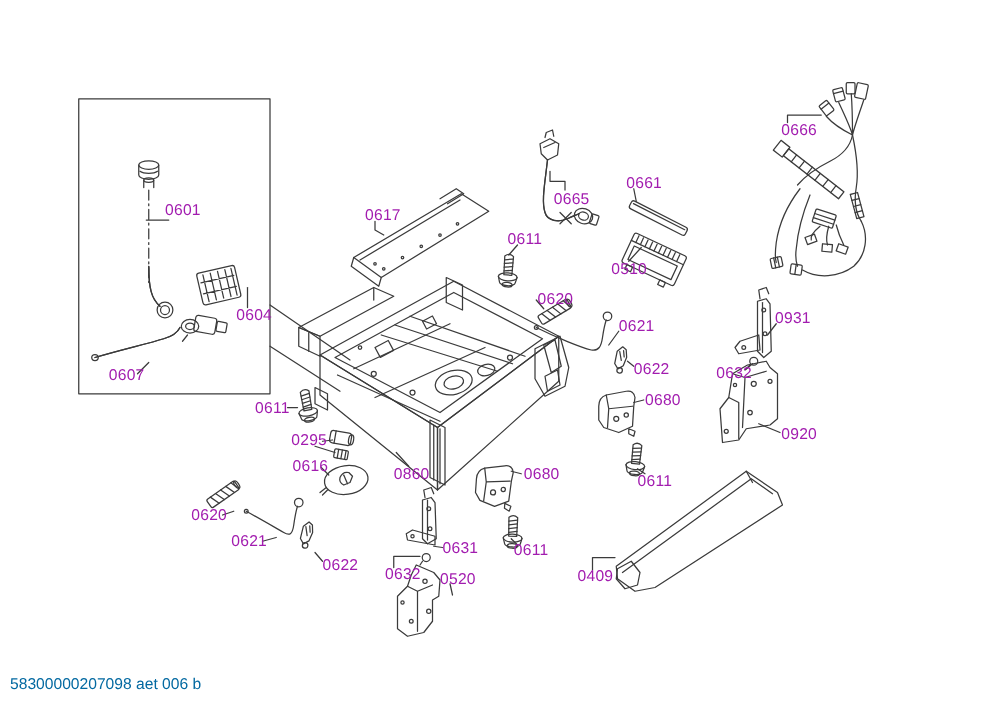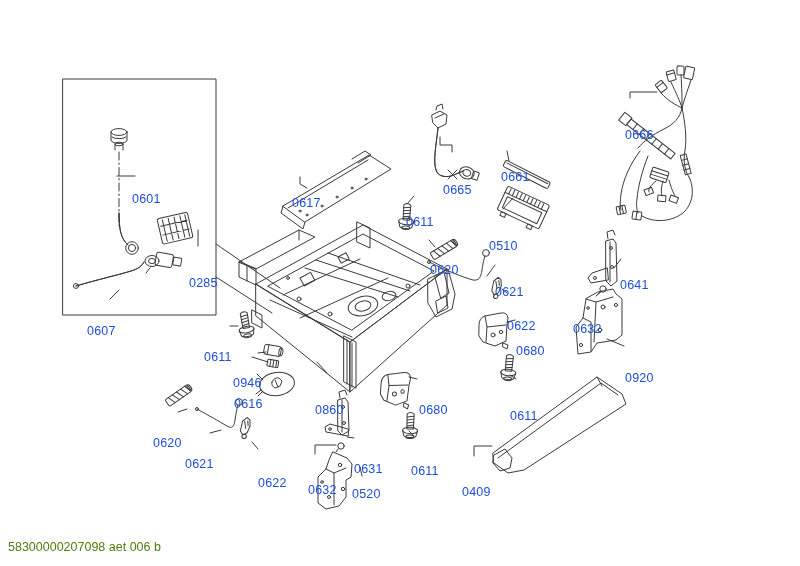--- a/index.html
+++ b/index.html
@@ -1,23 +1,23 @@
 <!DOCTYPE html>
 <html><head>
 <meta charset="utf-8">
 <style>
   html,body{margin:0;padding:0;background:#fff;}
   .stage{position:relative;width:800px;height:566px;background:#fff;overflow:hidden;
          font-family:"Liberation Sans",sans-serif;}
   .stage svg{position:absolute;left:0;top:0;}
   .art path,.art rect,.art ellipse,.art circle{stroke:#3b3b3b;stroke-width:1;fill:none;
          stroke-linecap:round;stroke-linejoin:round;}
-  .lbl{position:absolute;font-size:12.5px;line-height:1;color:#1d4ed8;white-space:nowrap;
-       letter-spacing:.2px;margin-top:31px;}
-  .footer{position:absolute;left:8px;top:540px;font-size:12.5px;color:#4d7c0f;white-space:nowrap;}
+  .lbl{position:absolute;font-size:12.5px;line-height:1;color:#a21caf;white-space:nowrap;
+       letter-spacing:.2px;}
+  .footer{position:absolute;left:8px;top:540px;font-size:12.5px;color:#0369a1;white-space:nowrap;}
 </style>
 </head>
 <body>
 
 <div class="stage">
 
 <svg class="art" width="800" height="566" viewBox="0 0 800 566">
   <defs>
     <g id="screw">
       <path d="M-3.5,-19 Q0,-22 3.5,-19 L3.2,-4 L-3.2,-4 Z" fill="#fff"></path>
@@ -340,36 +340,36 @@
     <path d="M417,379 L409,377" fill="none"></path>
     <path d="M354,438 L347,437" fill="none"></path>
     <path d="M414,436 L409,431" fill="none"></path>
     <path d="M315,454 L315,445 L336,445" fill="none"></path>
     <path d="M360,467 L362,476" fill="none"></path>
     <path d="M474,456 L474,446 L492,446" fill="none"></path>
   </g>
 </svg>
 
 <div class="lbl" style="left:132px;top:162px">0601</div>
-<div class="lbl" style="left:189px;top:246px">0285</div>
+<div class="lbl" style="left:189px;top:246px">0604</div>
 <div class="lbl" style="left:87px;top:294px">0607</div>
 <div class="lbl" style="left:292px;top:166px">0617</div>
 <div class="lbl" style="left:406px;top:185px">0611</div>
 <div class="lbl" style="left:430px;top:233px">0620</div>
 <div class="lbl" style="left:443px;top:153px">0665</div>
 <div class="lbl" style="left:501px;top:140px">0661</div>
 <div class="lbl" style="left:489px;top:209px">0510</div>
 <div class="lbl" style="left:625px;top:98px">0666</div>
 <div class="lbl" style="left:495px;top:255px">0621</div>
 <div class="lbl" style="left:507px;top:289px">0622</div>
-<div class="lbl" style="left:620px;top:248px">0641</div>
+<div class="lbl" style="left:620px;top:248px">0931</div>
 <div class="lbl" style="left:573px;top:292px">0632</div>
 <div class="lbl" style="left:625px;top:341px">0920</div>
 <div class="lbl" style="left:204px;top:320px">0611</div>
-<div class="lbl" style="left:233px;top:346px">0946</div>
+<div class="lbl" style="left:233px;top:346px">0295</div>
 <div class="lbl" style="left:234px;top:367px">0616</div>
 <div class="lbl" style="left:315px;top:373px">0860</div>
 <div class="lbl" style="left:516px;top:314px">0680</div>
 <div class="lbl" style="left:510px;top:379px">0611</div>
 <div class="lbl" style="left:153px;top:406px">0620</div>
 <div class="lbl" style="left:185px;top:427px">0621</div>
 <div class="lbl" style="left:258px;top:446px">0622</div>
 <div class="lbl" style="left:419px;top:373px">0680</div>
 <div class="lbl" style="left:354px;top:432px">0631</div>
 <div class="lbl" style="left:411px;top:434px">0611</div>

